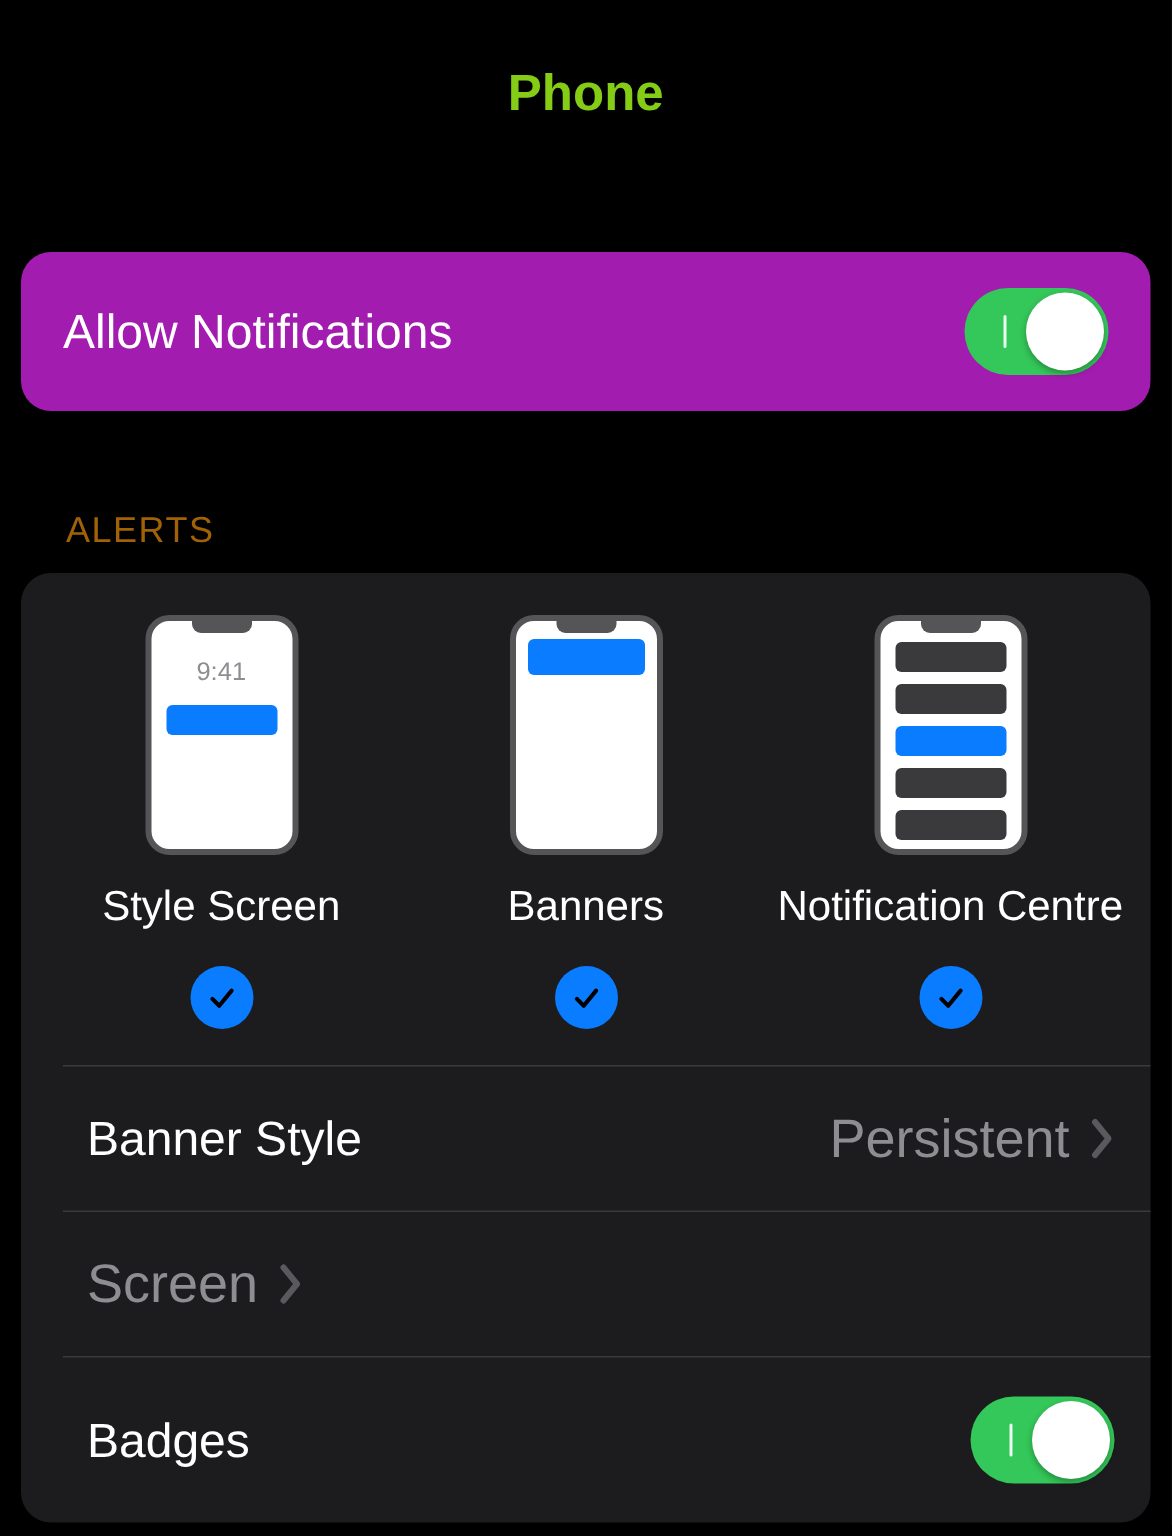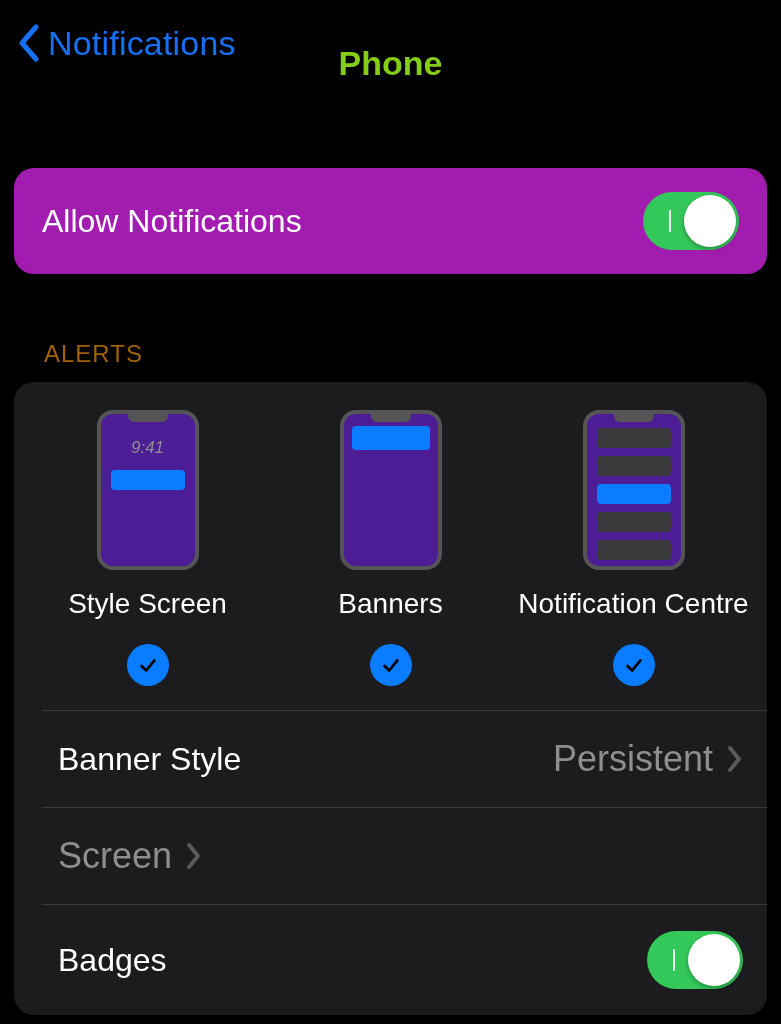--- a/index.html
+++ b/index.html
@@ -141,25 +141,24 @@
     flex-direction: column;
     align-items: center;
     width: 240px;
     cursor: pointer;
   }
   .phone-mock {
     width: 102px;
     height: 160px;
     border: 4px solid #555558;
     border-radius: 16px;
-    background: #4c1d95;
+    background: #ffffff;
     position: relative;
     overflow: hidden;
     margin-bottom: 18px;
-    font-style: italic;
   }
   .phone-notch {
     position: absolute;
     top: 0;
     left: 50%;
     transform: translateX(-50%);
     width: 40px;
     height: 8px;
     background: #555558;
     border-radius: 0 0 6px 6px;
@@ -229,28 +228,20 @@
     padding: 26px 24px 26px 44px;
     min-height: 96px;
   }
 </style>
 </head>
 <body>
 
 <div class="page">
 
   <div class="header">
-    <div class="back-area">
-      <span class="back-chevron">
-        <svg width="24" height="40" viewBox="0 0 24 40">
-          <polyline points="20,4 6,20 20,36" fill="none" stroke="#1670f5" stroke-width="5" stroke-linecap="round" stroke-linejoin="round"></polyline>
-        </svg>
-      </span>
-      <span class="back-label">Notifications</span>
-    </div>
     <div class="title">Phone</div>
   </div>
 
   <div class="card first">
     <div class="row">
       <span class="row-label">Allow Notifications</span>
       <div class="toggle">
         <div class="tick"></div>
         <div class="knob"></div>
       </div>

